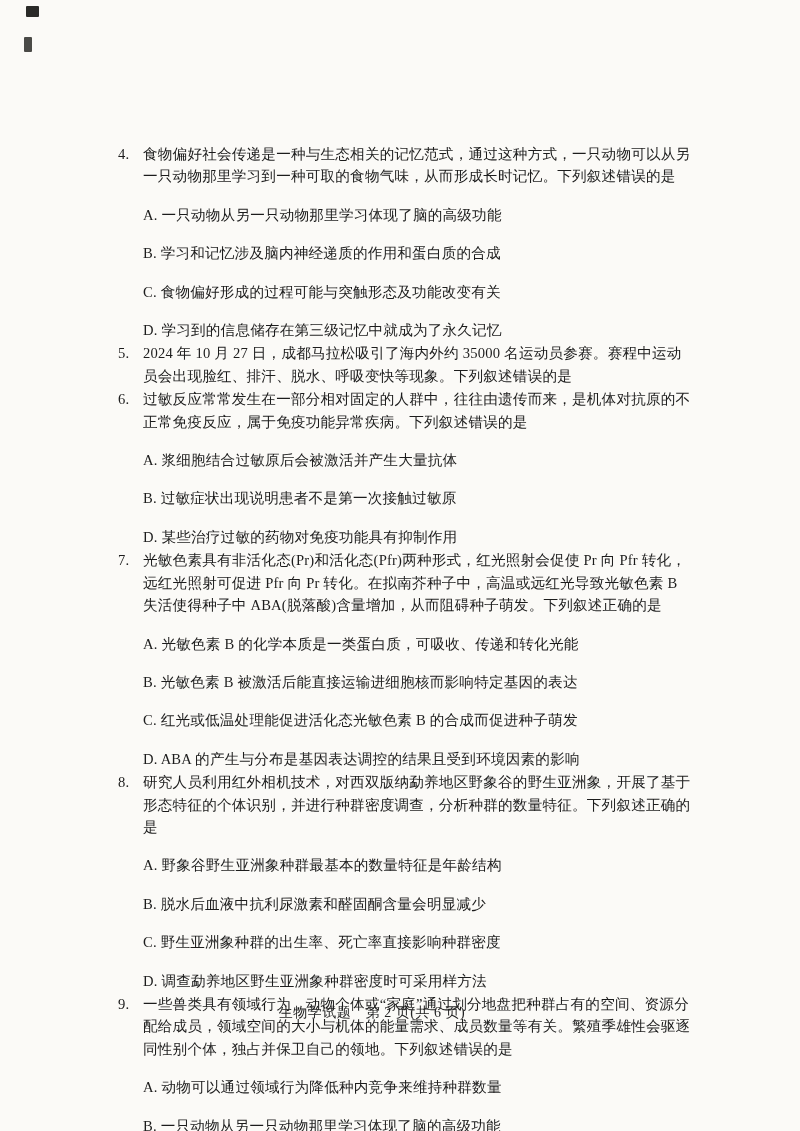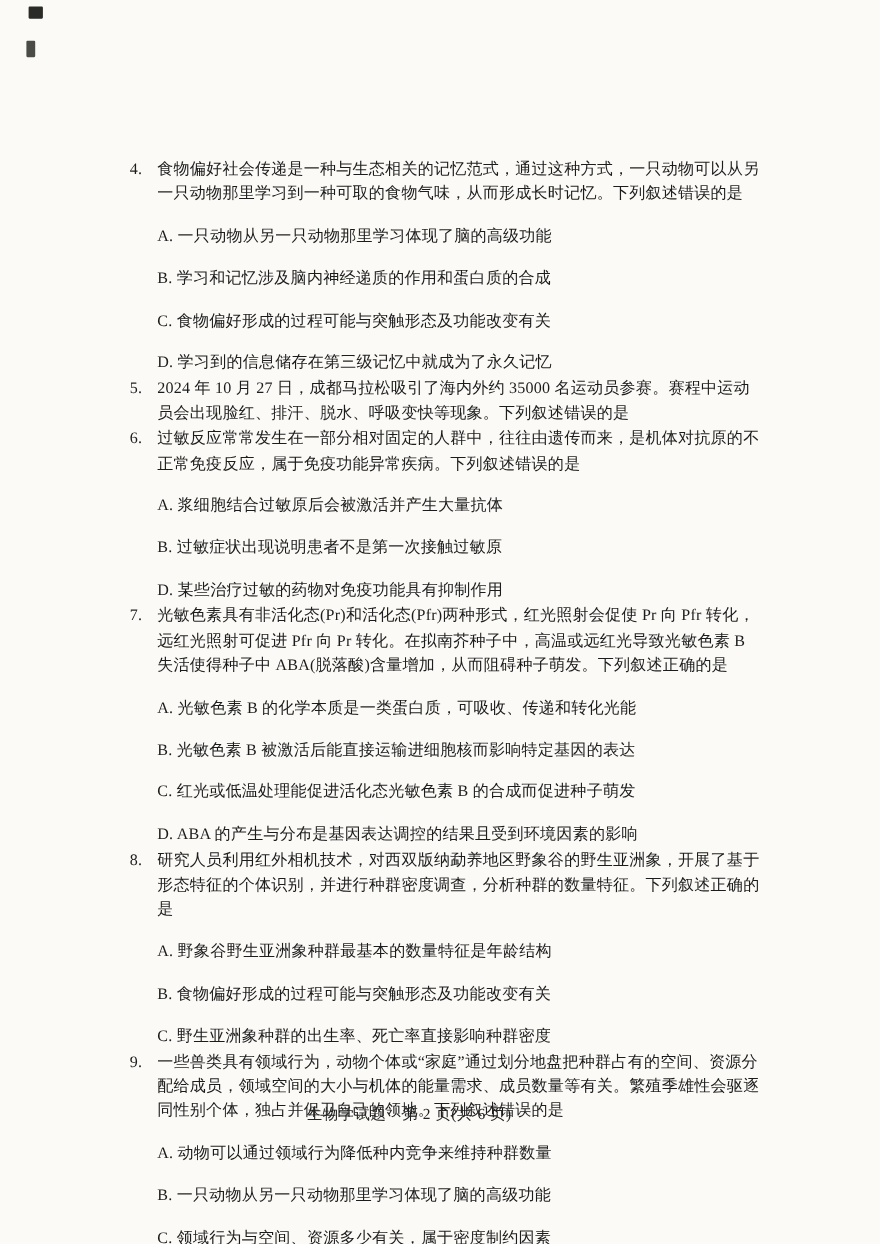--- a/index.html
+++ b/index.html
@@ -103,22 +103,23 @@
         <li>C. 红光或低温处理能促进活化态光敏色素 B 的合成而促进种子萌发</li>
         <li>D. ABA 的产生与分布是基因表达调控的结果且受到环境因素的影响</li>
       </ul>
     </div>
 
     <div class="question">
       <span class="q-number">8.</span>
       <span class="q-stem">研究人员利用红外相机技术，对西双版纳勐养地区野象谷的野生亚洲象，开展了基于形态特征的个体识别，并进行种群密度调查，分析种群的数量特征。下列叙述正确的是</span>
       <ul class="q-options">
         <li>A. 野象谷野生亚洲象种群最基本的数量特征是年龄结构</li>
-        <li>B. 食物偏好形成的过程可能与突触形态及功能改变有关</li>
+        <li>B. 脱水后血液中抗利尿激素和醛固酮含量会明显减少</li>
         <li>C. 野生亚洲象种群的出生率、死亡率直接影响种群密度</li>
+        <li>D. 调查勐养地区野生亚洲象种群密度时可采用样方法</li>
       </ul>
     </div>
 
     <div class="question">
       <span class="q-number">9.</span>
       <span class="q-stem">一些兽类具有领域行为，动物个体或“家庭”通过划分地盘把种群占有的空间、资源分配给成员，领域空间的大小与机体的能量需求、成员数量等有关。繁殖季雄性会驱逐同性别个体，独占并保卫自己的领地。下列叙述错误的是</span>
       <ul class="q-options">
         <li>A. 动物可以通过领域行为降低种内竞争来维持种群数量</li>
         <li>B. 一只动物从另一只动物那里学习体现了脑的高级功能</li>
         <li>C. 领域行为与空间、资源多少有关，属于密度制约因素</li>

